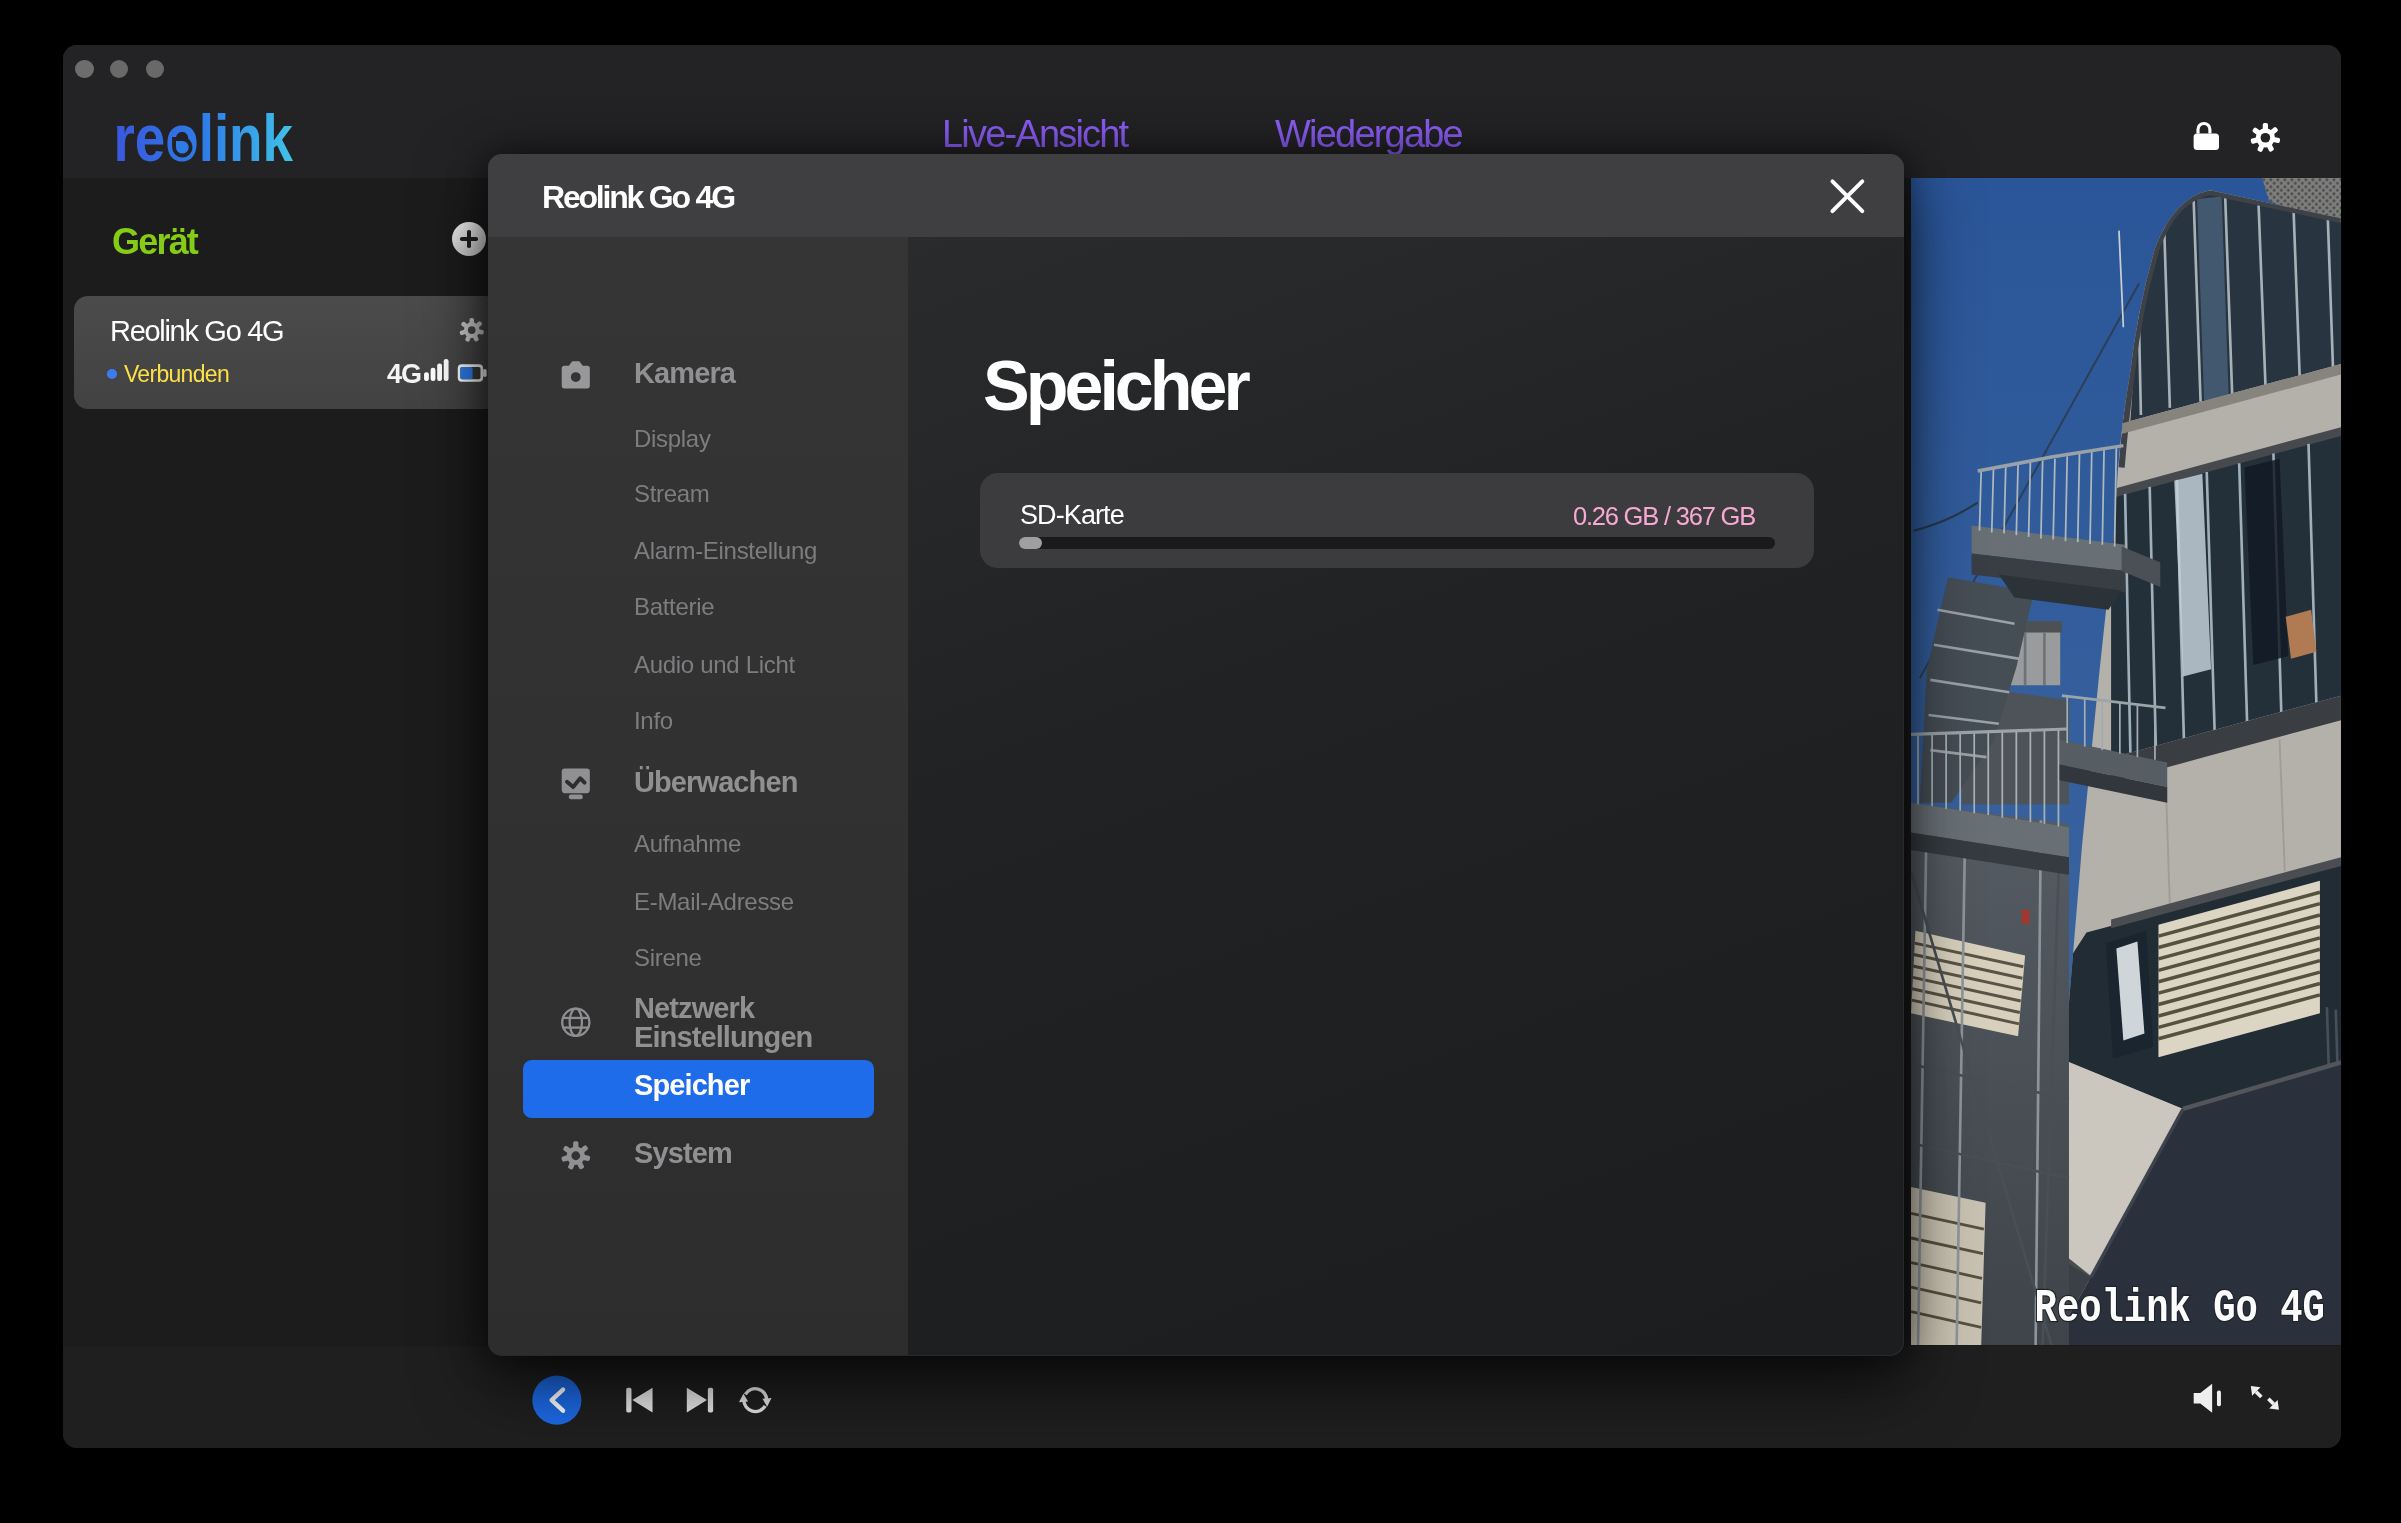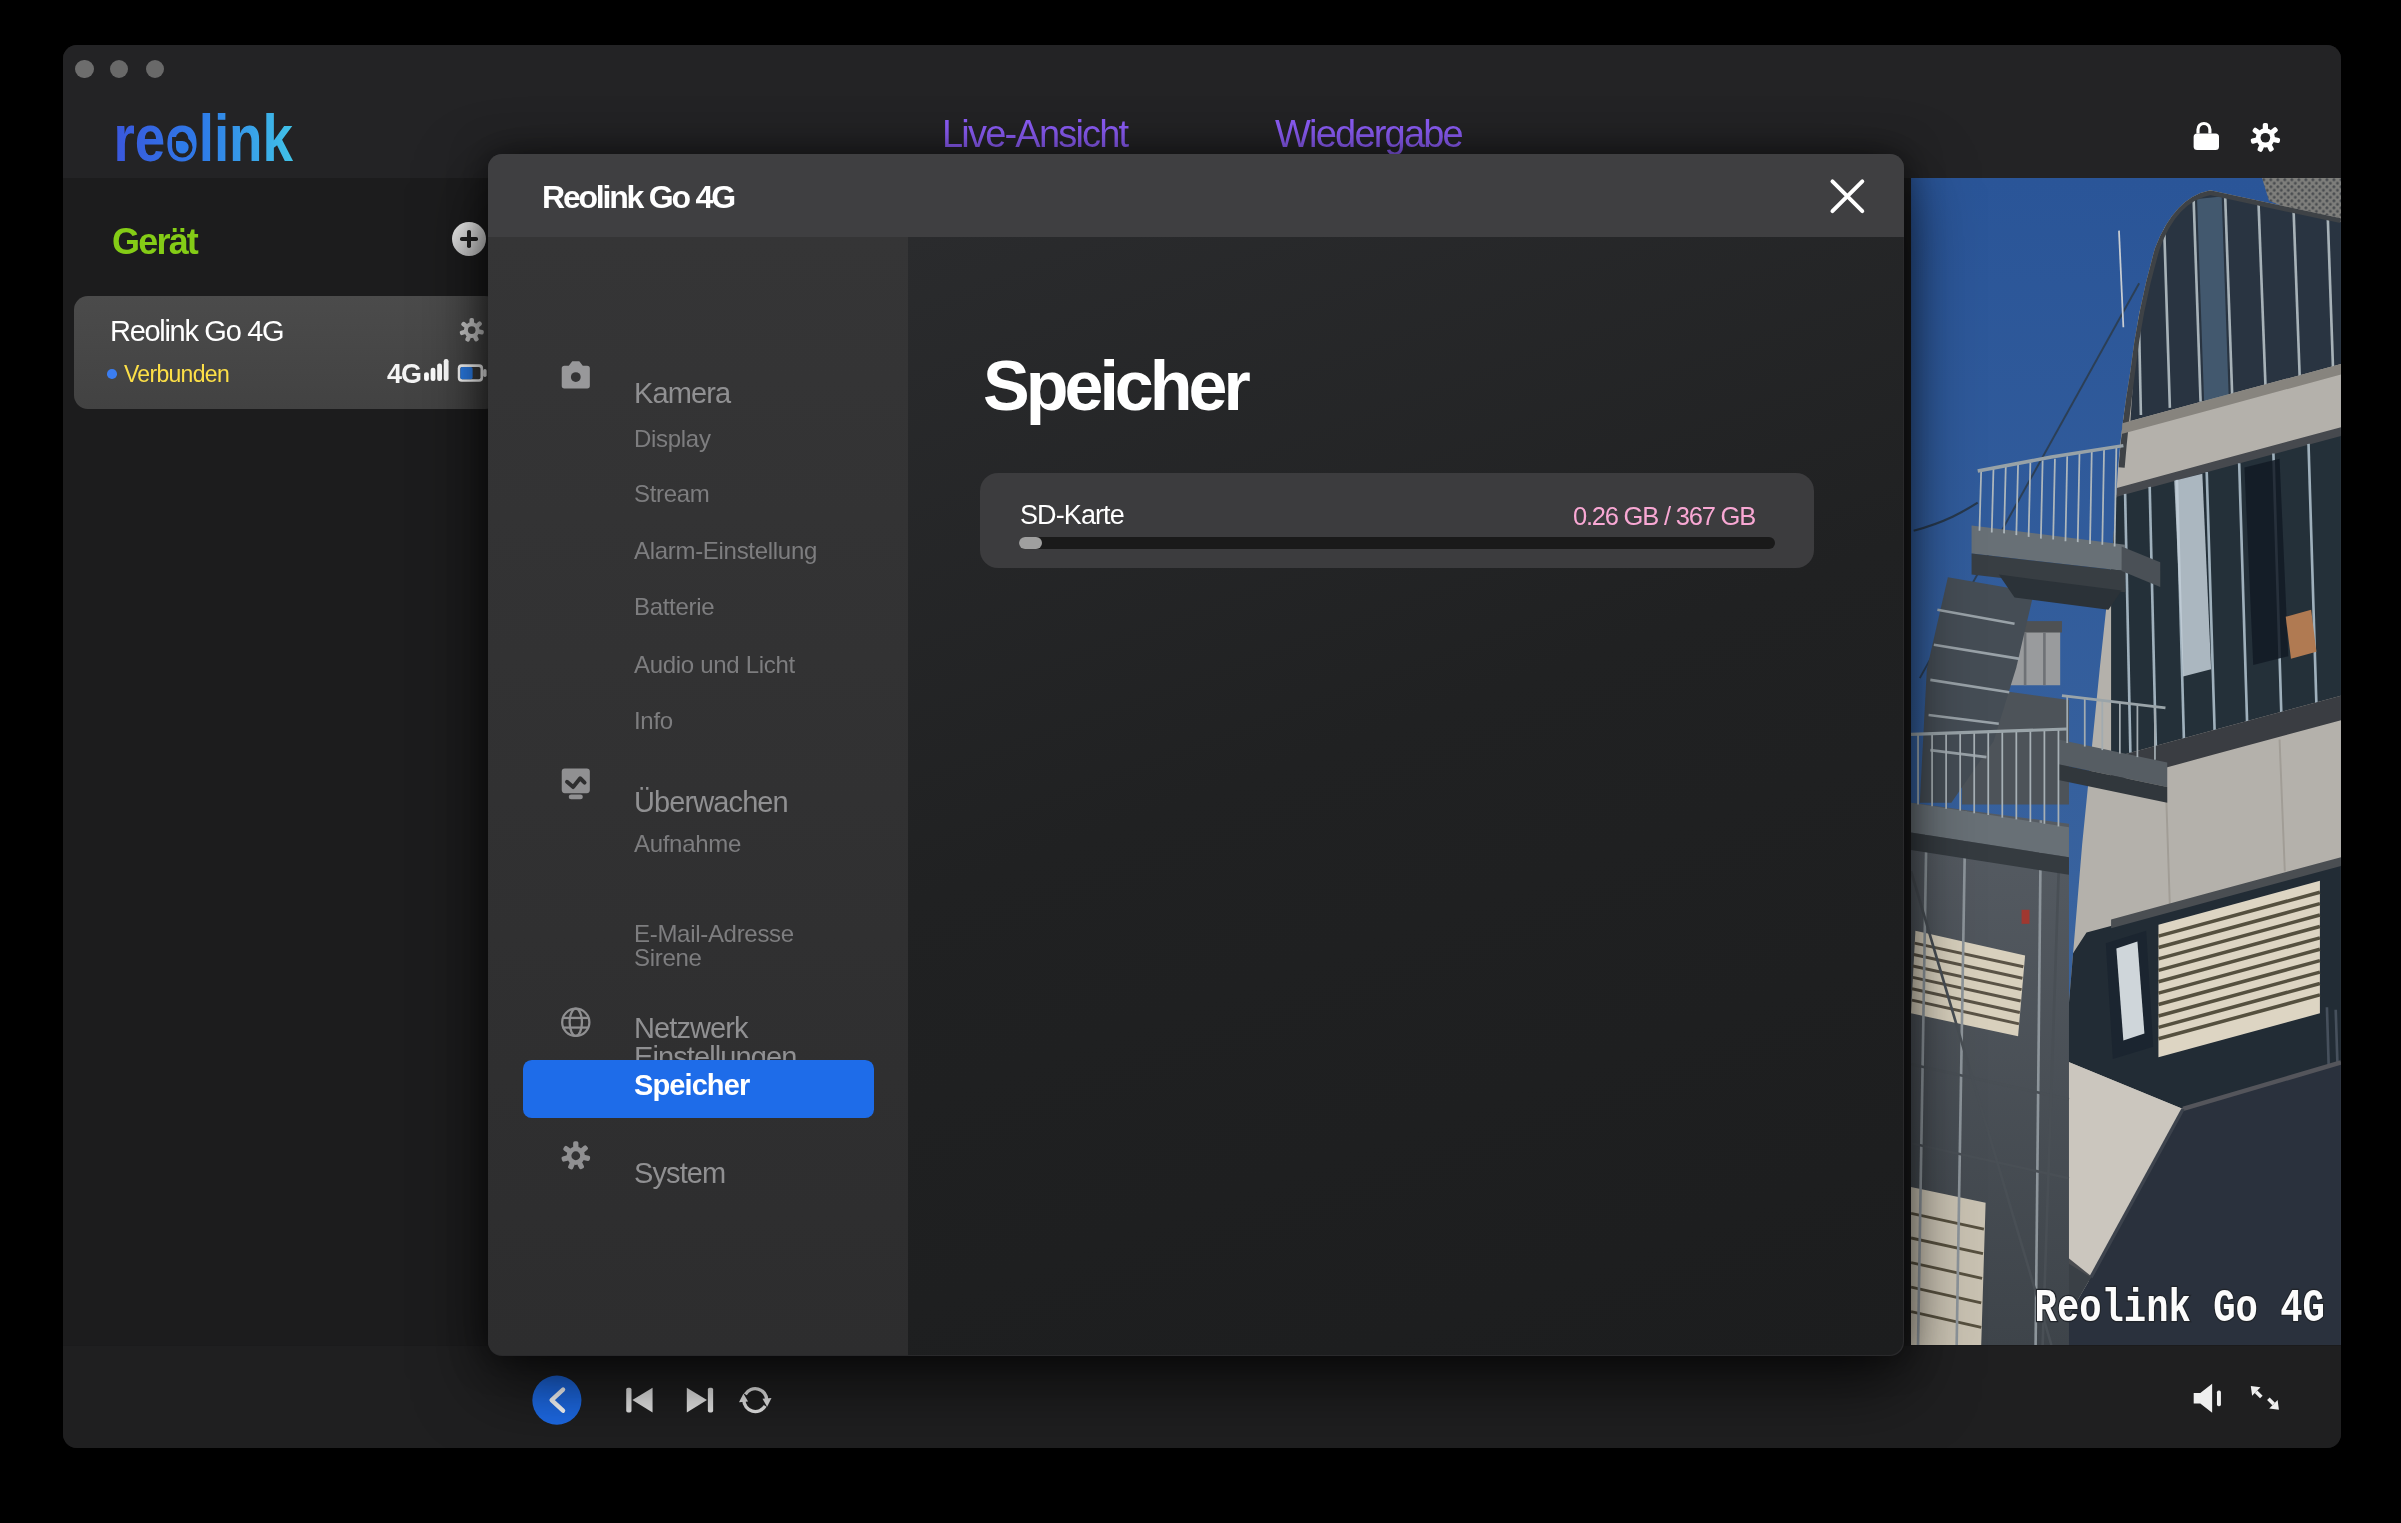--- a/index.html
+++ b/index.html
@@ -21,21 +21,21 @@
   #vdot{position:absolute;left:44px;top:324px;width:9.7px;height:9.7px;border-radius:50%;background:#3b7df0;}
   #verb{position:absolute;left:61px;top:316px;font-size:23px;color:#fde047;letter-spacing:-0.7px;}
   #fourg{position:absolute;left:324px;top:314px;font-size:27px;font-weight:bold;color:#f5f5f5;letter-spacing:-0.9px;}
   #bottombar{position:absolute;left:0;top:1301px;width:100%;height:103px;background:#1f1f20;}
   
   #modal{position:absolute;left:488px;top:154px;width:1416px;height:1202px;border-radius:14px;background:#29292b;box-shadow:0 26px 70px rgba(0,0,0,.65),0 0 35px rgba(0,0,0,.5);}
   #mtitle{position:absolute;left:0;top:0;width:100%;height:83px;border-radius:14px 14px 0 0;background:#3f3f41;}
   #mtitletext{position:absolute;left:54px;top:24.6px;font-size:32px;font-weight:bold;color:#fff;letter-spacing:-2.2px;}
   #mnav{position:absolute;left:0;top:83px;width:420px;height:1118px;border-radius:0 0 0 14px;background:linear-gradient(180deg,#353536,#2d2d2e);}
   #mcontent{position:absolute;left:420px;top:83px;width:995px;height:1118px;border-radius:0 0 14px 0;background:linear-gradient(160deg,#2a2b2d 0%,#202122 45%,#1c1d1e 100%);}
-  .navhead{position:absolute;left:146px;font-size:29px;font-weight:normal;color:#909092;line-height:29px;letter-spacing:-0.9px;margin-top:20px;}
+  .navhead{position:absolute;left:146px;font-size:29px;font-weight:bold;color:#909092;line-height:29px;letter-spacing:-0.9px;}
   .navsub{position:absolute;left:146px;font-size:24px;color:#7d7d7f;line-height:24px;letter-spacing:-0.3px;}
   #selrow{position:absolute;left:35px;top:906px;width:351px;height:58px;border-radius:8.8px;background:#1e6ce9;}
   #seltext{position:absolute;left:146px;top:917px;font-size:29px;font-weight:bold;color:#fff;line-height:29px;letter-spacing:-0.9px;}
   #bigtitle{position:absolute;left:495px;top:192px;font-size:70px;font-weight:bold;color:#fff;letter-spacing:-4px;}
   #sdcard{position:absolute;left:492px;top:319px;width:834px;height:95px;border-radius:18px;background:#3c3c3e;}
   #sdlabel{position:absolute;left:40px;top:27px;font-size:27px;color:#fff;letter-spacing:-0.9px;}
   #sdval{position:absolute;right:59px;top:29px;font-size:25.5px;color:#f9a8d4;letter-spacing:-1.2px;}
   #sdtrack{position:absolute;left:39px;top:64px;width:756px;height:12.3px;border-radius:6.1px;background:#1a1a1a;}
   #sdfill{position:absolute;left:0;top:0;width:23px;height:12.3px;border-radius:6.1px;background:#9f9f9f;}
   .osd{font-family:"Liberation Mono", monospace;}
@@ -364,21 +364,21 @@
     <div id="mcontent"></div>
     <div class="navhead" style="top:205px;">Kamera</div>
     <div class="navsub" style="top:273px;">Display</div>
     <div class="navsub" style="top:328px;">Stream</div>
     <div class="navsub" style="top:385px;">Alarm-Einstellung</div>
     <div class="navsub" style="top:441px;">Batterie</div>
     <div class="navsub" style="top:499px;">Audio und Licht</div>
     <div class="navsub" style="top:555px;">Info</div>
     <div class="navhead" style="top:614px;">Überwachen</div>
     <div class="navsub" style="top:678px;">Aufnahme</div>
-    <div class="navsub" style="top:736px;margin-top:32px;">E-Mail-Adresse</div>
+    <div class="navsub" style="top:736px;">E-Mail-Adresse</div>
     <div class="navsub" style="top:792px;">Sirene</div>
     <div class="navhead" style="top:840px;line-height:29px;">Netzwerk<br>Einstellungen</div>
     <div class="navhead" style="top:985px;">System</div>
     <svg id="navicons" class="abs" style="left:0;top:0;pointer-events:none;" width="1416" height="1202" viewBox="0 0 1613 1369">
 
       <g>
         <path d="M84,244 a3,3 0 0 1 3,-3 h5 l4,-5 h8 l4,5 h5 a3,3 0 0 1 3,3 v20 a3,3 0 0 1 -3,3 h-26 a3,3 0 0 1 -3,-3 z" fill="#98989a"></path>
         <circle cx="100" cy="254" r="5.6" fill="#343435"></circle>
       </g>
 

